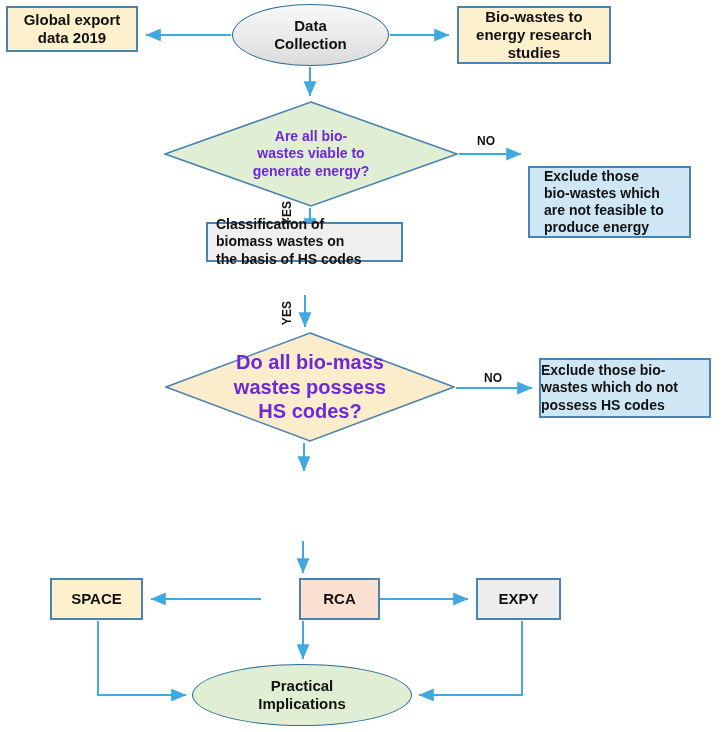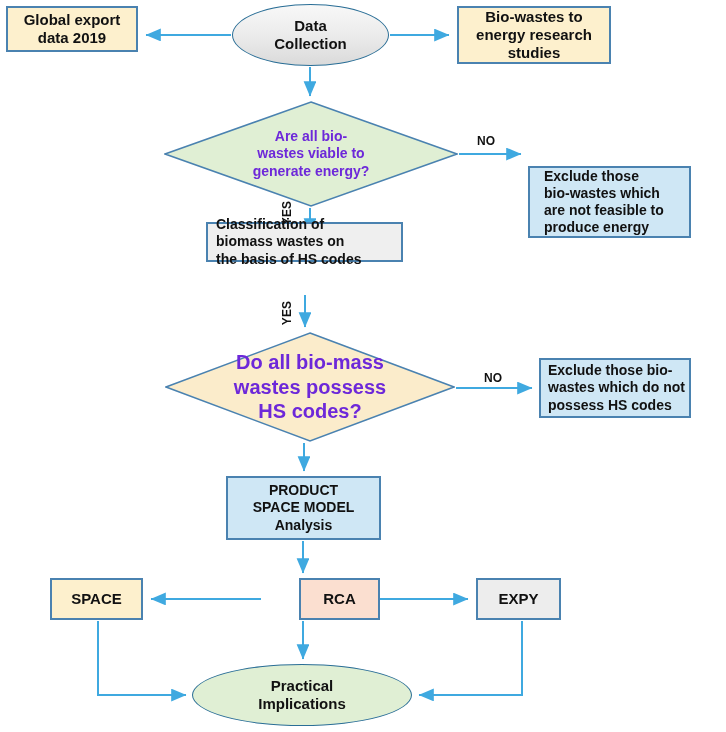--- a/index.html
+++ b/index.html
@@ -179,32 +179,27 @@
     <svg class="diamond-shape" viewBox="0 0 290 110" preserveAspectRatio="none">
       <polygon points="145,1 289,55 145,109 1,55" fill="#fbeccb" stroke="#4a82b0" stroke-width="1.6" vector-effect="non-scaling-stroke"></polygon>
     </svg>
     <div class="diamond-label" style="font-size:20px;">
       <span>Do all bio-mass
 wastes possess
 HS codes?</span>
     </div>
   </div>
 
-  <div class="node rect" style="left:539px; top:358px; width:152px; height:60px; background:#cfe7f5; font-size:14px;
-              justify-content:flex-start; text-align:left; padding-left:7px;">
+  <div class="node rect" style="left:539px; top:358px; width:172px; height:60px; background:#cfe7f5; font-size:14px;
+              justify-content:flex-start; text-align:left; ">
     <span>Exclude those bio-
 wastes which do not
 possess HS codes</span>
   </div>
 
-  <div class="node rect" style="left:226px; top:476px; width:155px; height:64px; background:#cfe7f5; font-size:14px;">
-    <span>PRODUCT
-SPACE MODEL
-Analysis</span>
-  </div>
 
   <div class="node rect" style="left:50px; top:578px; width:93px; height:42px; background:#fdf0cd; font-size:15px;">
     <span>SPACE</span>
   </div>
 
   <div class="node rect" style="left:262px; top:578px; width:81px; height:42px; background:#fbdfd0; font-size:15px;margin-left:37px;">
     <span>RCA</span>
   </div>
 
   <div class="node rect" style="left:476px; top:578px; width:85px; height:42px; background:#ededed; font-size:15px;justify-content:center;">

